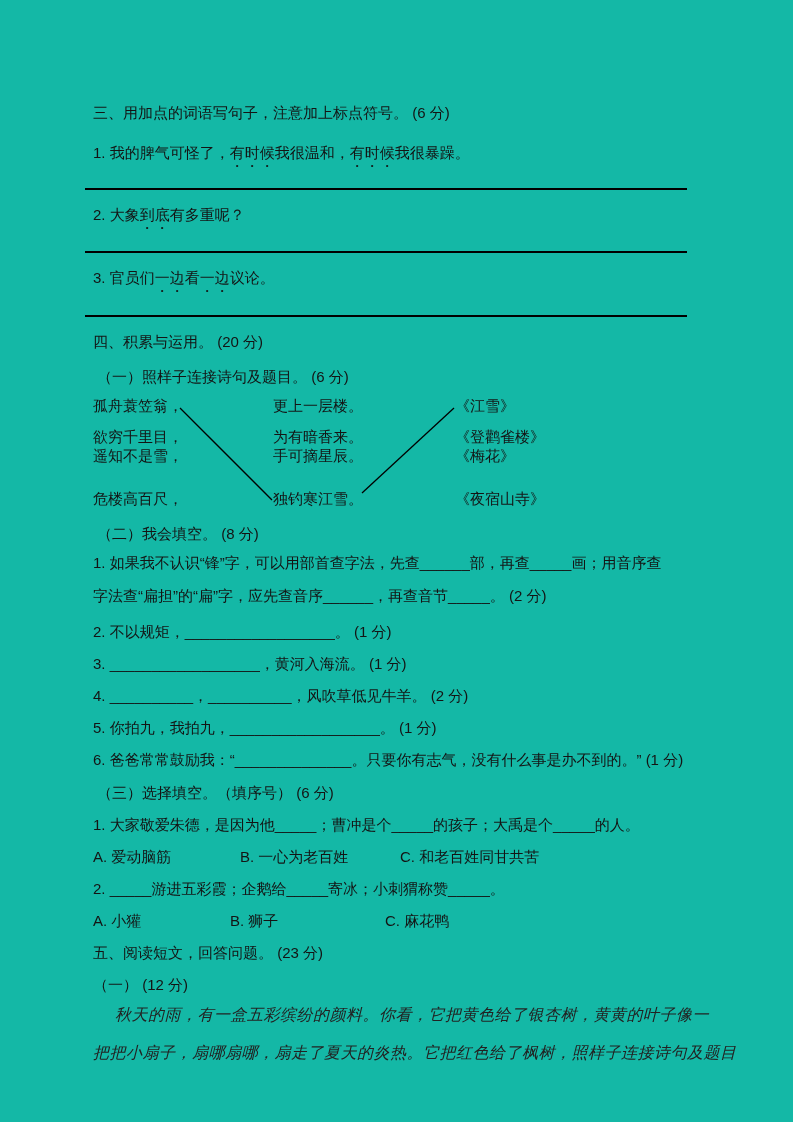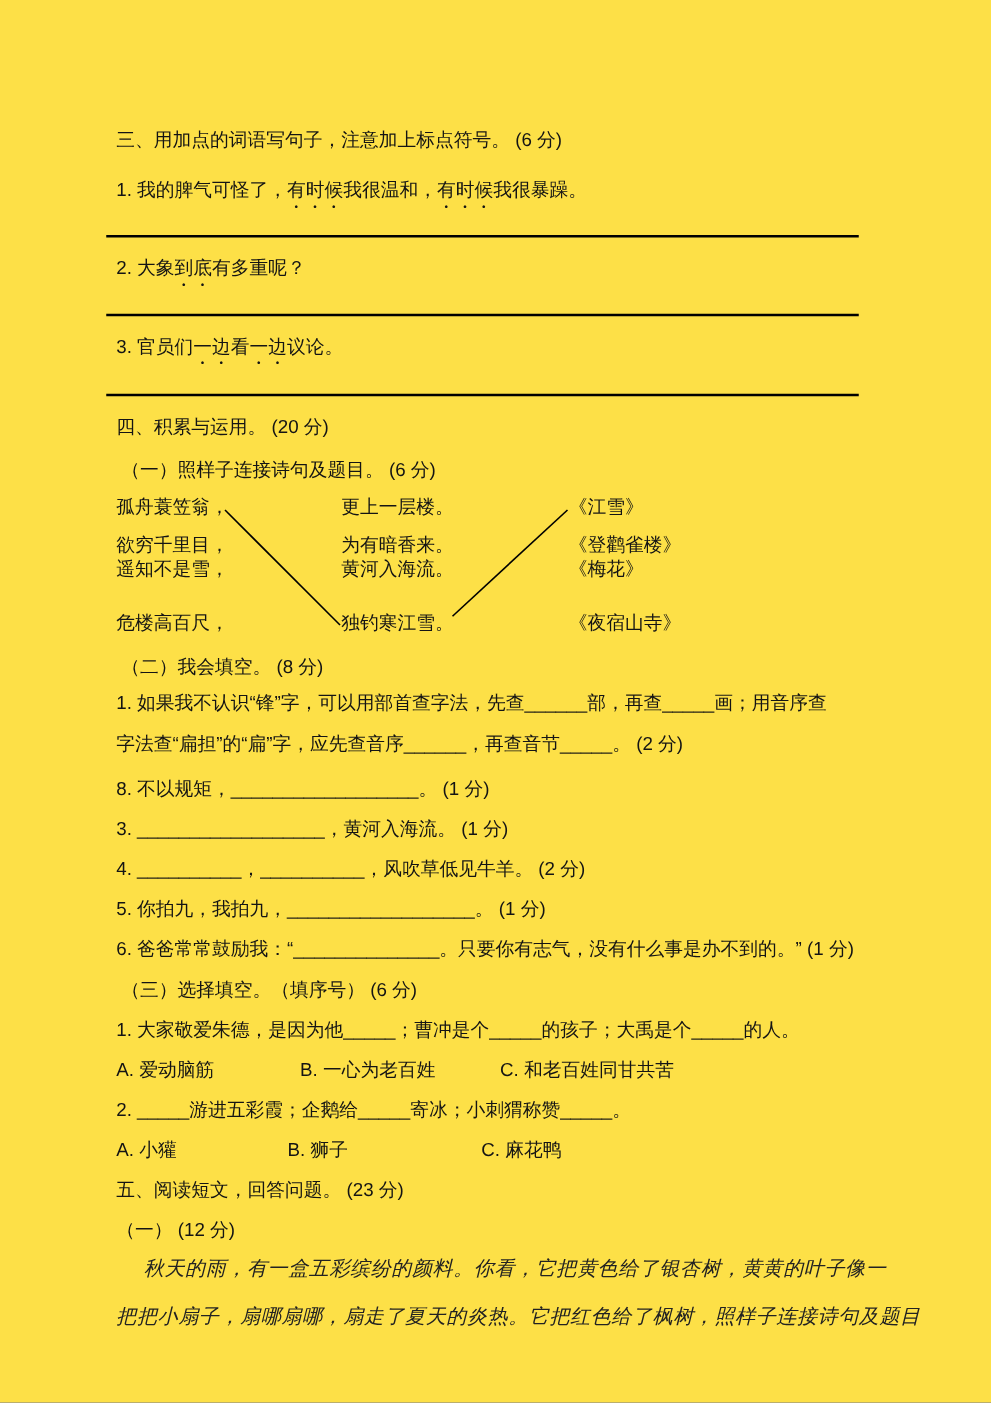--- a/index.html
+++ b/index.html
@@ -1,20 +1,20 @@
 <!DOCTYPE html>
 <html><head>
 <meta charset="utf-8">
 <style>
   html,body{margin:0;padding:0;background:#888;}
   .page{
     position:relative;
     width:793px;height:1122px;
     margin:0 auto;
-    background:#fde047;
+    background:#14b8a6;
     color:#141414;
     font-family:"Liberation Sans","DejaVu Sans",sans-serif;
     font-size:15px;
     line-height:20px;
     overflow:hidden;
   }
   .abs{position:absolute;left:93px;white-space:nowrap;}
   .indent{left:97px;}
   .answer-line{
     position:absolute;left:85px;width:602px;height:0;
@@ -74,38 +74,38 @@
     <span class="match-c2">更上一层楼。</span>
     <span class="match-c3">《江雪》</span>
   </div>
   <div class="abs match-row" style="top:427px;width:600px;height:20px">
     <span class="match-c1">欲穷千里目，</span>
     <span class="match-c2">为有暗香来。</span>
     <span class="match-c3">《登鹳雀楼》</span>
   </div>
   <div class="abs match-row" style="top:446px;width:600px;height:20px">
     <span class="match-c1">遥知不是雪，</span>
-    <span class="match-c2">黄河入海流。</span>
+    <span class="match-c2">手可摘星辰。</span>
     <span class="match-c3">《梅花》</span>
   </div>
   <div class="abs match-row" style="top:489px;width:600px;height:20px">
     <span class="match-c1">危楼高百尺，</span>
     <span class="match-c2">独钓寒江雪。</span>
     <span class="match-c3">《夜宿山寺》</span>
   </div>
 
   <svg class="svg-overlay" width="793" height="1122">
     <line x1="180" y1="408" x2="272" y2="500" stroke="#000" stroke-width="1.3"></line>
     <line x1="362" y1="493" x2="454" y2="408" stroke="#000" stroke-width="1.3"></line>
   </svg>
 
   <div class="abs indent" style="top:524px">（二）我会填空。 (8 分)</div>
   <div class="abs" style="top:553px">1. 如果我不认识“锋”字，可以用部首查字法，先查______部，再查_____画；用音序查</div>
   <div class="abs" style="top:586px">字法查“扁担”的“扁”字，应先查音序______，再查音节_____。 (2 分)</div>
-  <div class="abs" style="top:622px">8. 不以规矩，__________________。 (1 分)</div>
+  <div class="abs" style="top:622px">2. 不以规矩，__________________。 (1 分)</div>
   <div class="abs" style="top:654px">3. __________________，黄河入海流。 (1 分)</div>
   <div class="abs" style="top:686px">4. __________，__________，风吹草低见牛羊。 (2 分)</div>
   <div class="abs" style="top:718px">5. 你拍九，我拍九，__________________。 (1 分)</div>
   <div class="abs" style="top:750px">6. 爸爸常常鼓励我：“______________。只要你有志气，没有什么事是办不到的。” (1 分)</div>
 
   <div class="abs indent" style="top:783px">（三）选择填空。（填序号） (6 分)</div>
   <div class="abs" style="top:815px">1. 大家敬爱朱德，是因为他_____；曹冲是个_____的孩子；大禹是个_____的人。</div>
   <div class="abs opt-row" style="top:847px;width:600px;height:20px">
     <span style="left:0">A. 爱动脑筋</span>
     <span style="left:147px">B. 一心为老百姓</span>

